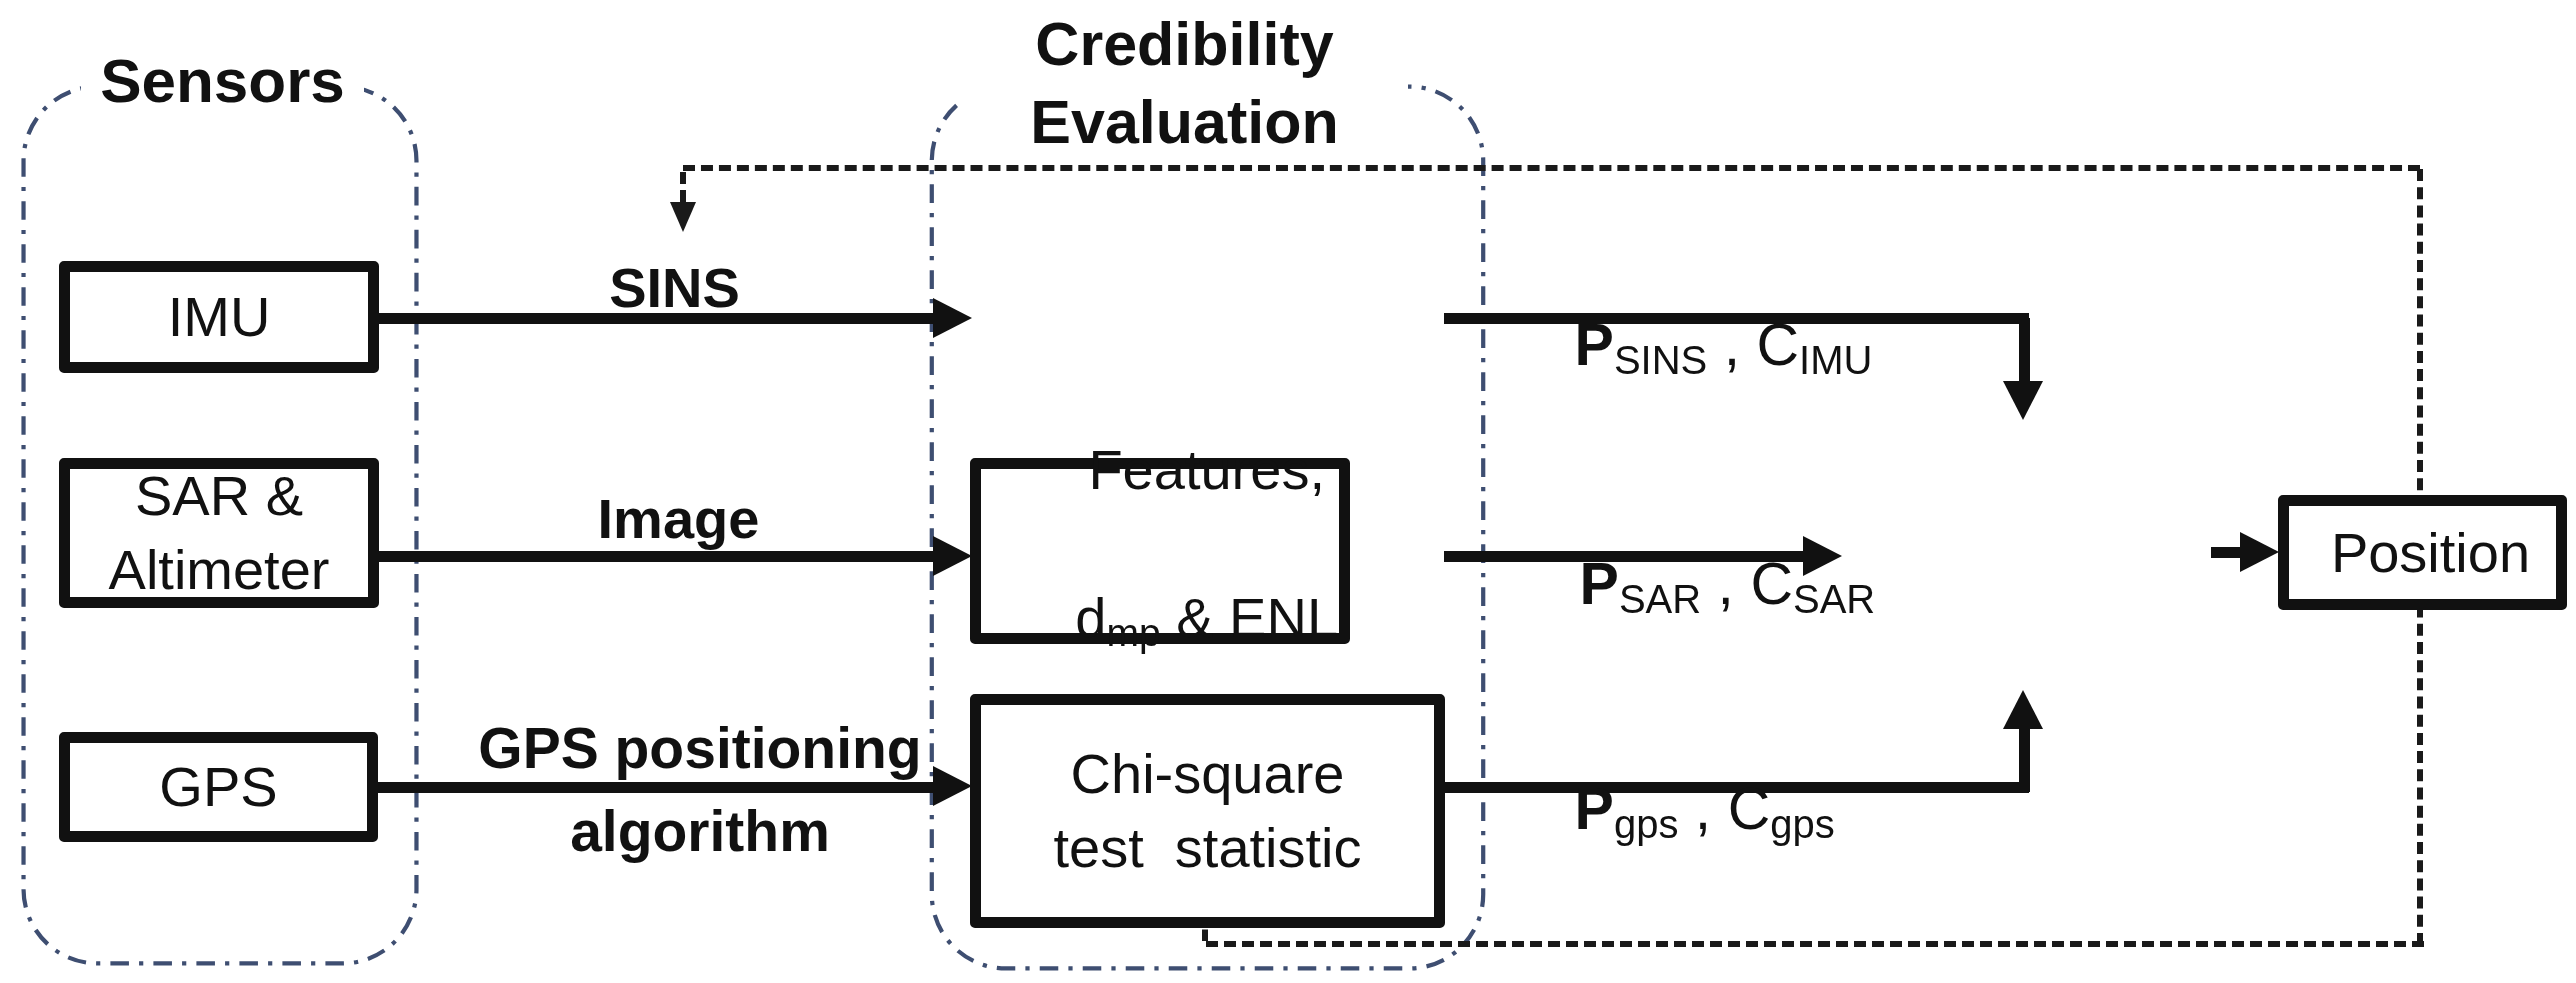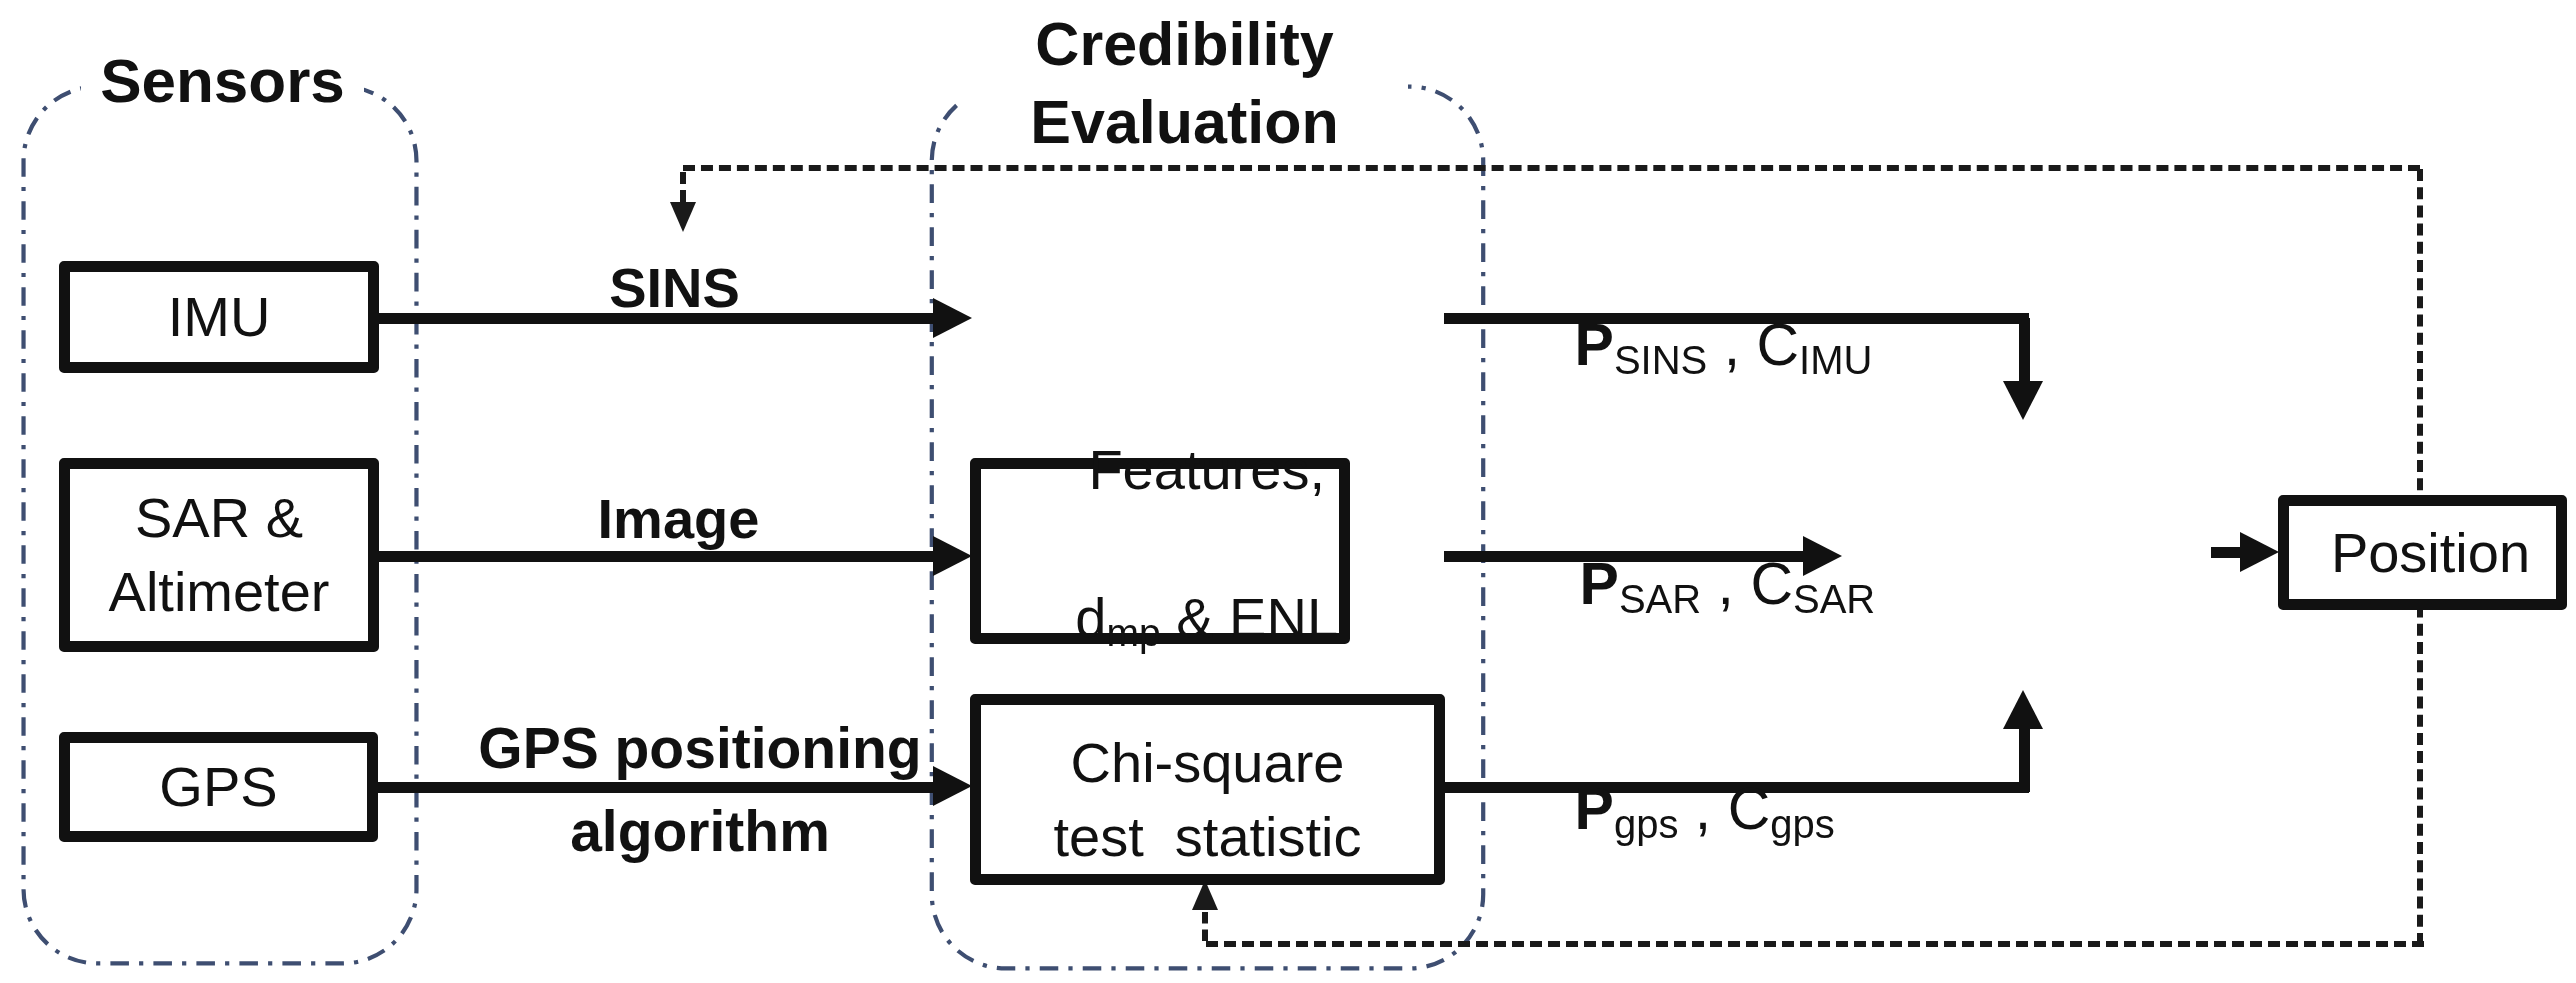--- a/index.html
+++ b/index.html
@@ -12,25 +12,25 @@
           display:flex;align-items:center;justify-content:center;}
   #sensors-title{left:81px;top:44px;width:283px;height:73px;font-size:62px;}
   #cred-title{left:961px;top:5px;width:447px;font-size:61px;line-height:78px;}
 
   .box{position:absolute;box-sizing:border-box;border:11px solid #111;border-radius:5px;
        background:#ffffff;display:flex;align-items:center;justify-content:center;
        text-align:center;z-index:2;}
   .box .lbl{white-space:pre-wrap;font-size:56px;line-height:74px;}
 
   #imu-box{left:59px;top:261px;width:320px;height:112px;}
-  #sar-box{left:59px;top:458px;width:320px;height:194px;}
+  #sar-box{left:59px;top:458px;width:320px;height:150px;}
   #gps-box{left:59px;top:732px;width:319px;height:110px;}
   #standalone-box{left:970px;top:223px;width:475px;height:196px;}
   #features-box{left:970px;top:458px;width:380px;height:186px;}
-  #chisquare-box{left:970px;top:694px;width:475px;height:191px;align-items:flex-end;}
+  #chisquare-box{left:970px;top:694px;width:475px;height:234px;}
   #ekf-box{left:1840px;top:417px;width:371px;height:277px;}
   #ekf-box .lbl{line-height:78px;font-size:54px;}
   #position-box{left:2278px;top:495px;width:289px;height:115px;padding-left:16px;}
 
   .sub{font-size:39px;vertical-align:-0.22em;}
 
   .hline{position:absolute;height:11px;background:#111;z-index:1;}
   .vline{position:absolute;width:11px;background:#111;z-index:1;}
   .arr-r{position:absolute;width:0;height:0;border-top:20px solid transparent;
          border-bottom:20px solid transparent;border-left:39px solid #111;z-index:2;}

